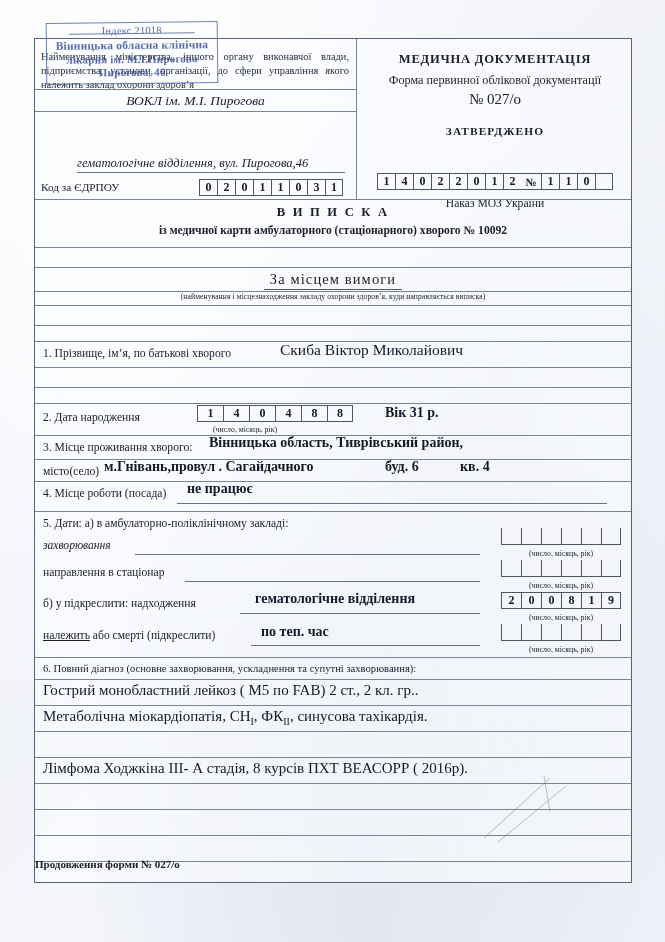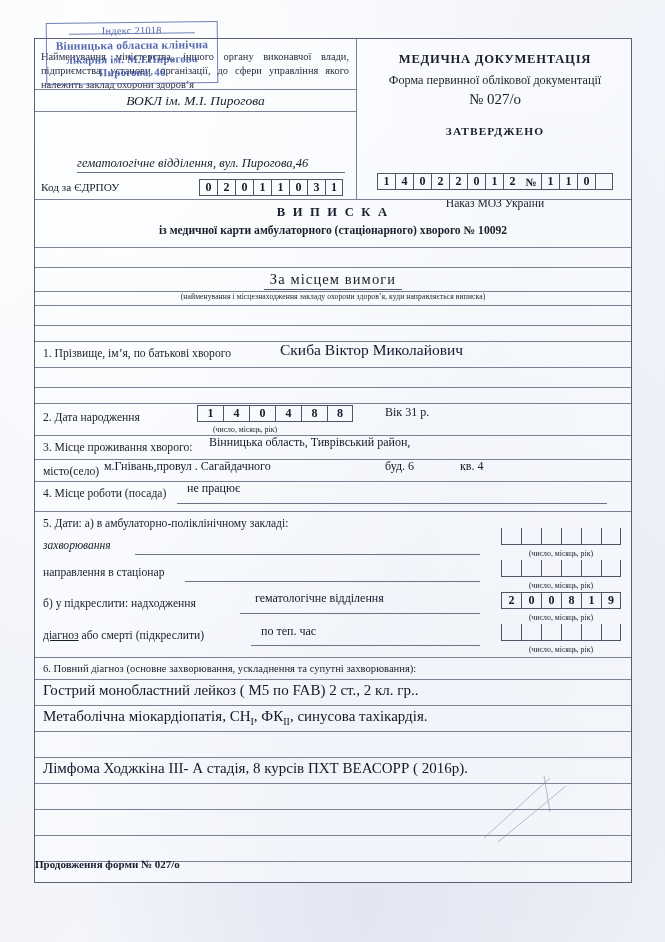--- a/index.html
+++ b/index.html
@@ -105,21 +105,21 @@
     position: absolute; top: 232px; left: 50%; transform: translateX(-50%);
     font-size: 14.5px; letter-spacing: 1.1px; border-bottom: 1px solid #4f5566;
     padding: 0 6px 1px 6px;
   }
   #za-miscem-note {
     position: absolute; top: 254px; width: 100%; text-align: center;
   }
   
   .rowlabel { position: absolute; font-size: 11.6px; }
   .handval { position: absolute; font-size: 15.5px; color: #15182a; }
-  .handval.sm { font-size: 12px; }
+  .handval.sm { font-size: 14px; font-weight: bold; }
   .ruleline { position: absolute; border-bottom: 1px solid #6d7387; }
   
   .datecap { position: absolute; font-size: 7.8px; text-align: center; width: 120px; }
   
   .diagline { position: absolute; left: 8px; font-size: 15px; color: #15182a; }
   #footer-note { position: absolute; left: 0; bottom: 12px; width: 100%;
     text-align: left; padding-right: 22px; font-size: 11px; font-weight: bold; }
   
   #stamp {
     position: absolute; left: 46px; top: 22px; width: 172px; height: 62px;
@@ -286,21 +286,21 @@
     <div class="boxrow" id="hospital-boxes" style="position:absolute; left:466px; top:553px;">
         <div class="bx" style="width: 20px;">2</div>
         <div class="bx" style="width: 20px;">0</div>
         <div class="bx" style="width: 20px;">0</div>
         <div class="bx" style="width: 20px;">8</div>
         <div class="bx" style="width: 20px;">1</div>
         <div class="bx" style="width: 20px;">9</div>
       </div>
     <div class="datecap" style="left:466px; top:574px;">(число, місяць, рік)</div>
 
-    <div class="rowlabel" style="left:8px; top:590px;"><span style="text-decoration:underline;">діагноз</span><span> або смерті (підкреслити)</span></div>
+    <div class="rowlabel" style="left:8px; top:590px;"><span style="text-decoration:underline;">належить</span><span> або смерті (підкреслити)</span></div>
     <div class="handval sm" style="left:226px; top:585px;">по теп. час</div>
     <div class="ruleline" style="left:216px; top:606px; width:229px;"></div>
     <div class="boxrow openrow" id="discharge-boxes" style="position:absolute; left:466px; top:585px;">
         <div class="bx" style="width: 20px;"></div>
         <div class="bx" style="width: 20px;"></div>
         <div class="bx" style="width: 20px;"></div>
         <div class="bx" style="width: 20px;"></div>
         <div class="bx" style="width: 20px;"></div>
         <div class="bx" style="width: 20px;"></div>
       </div>

